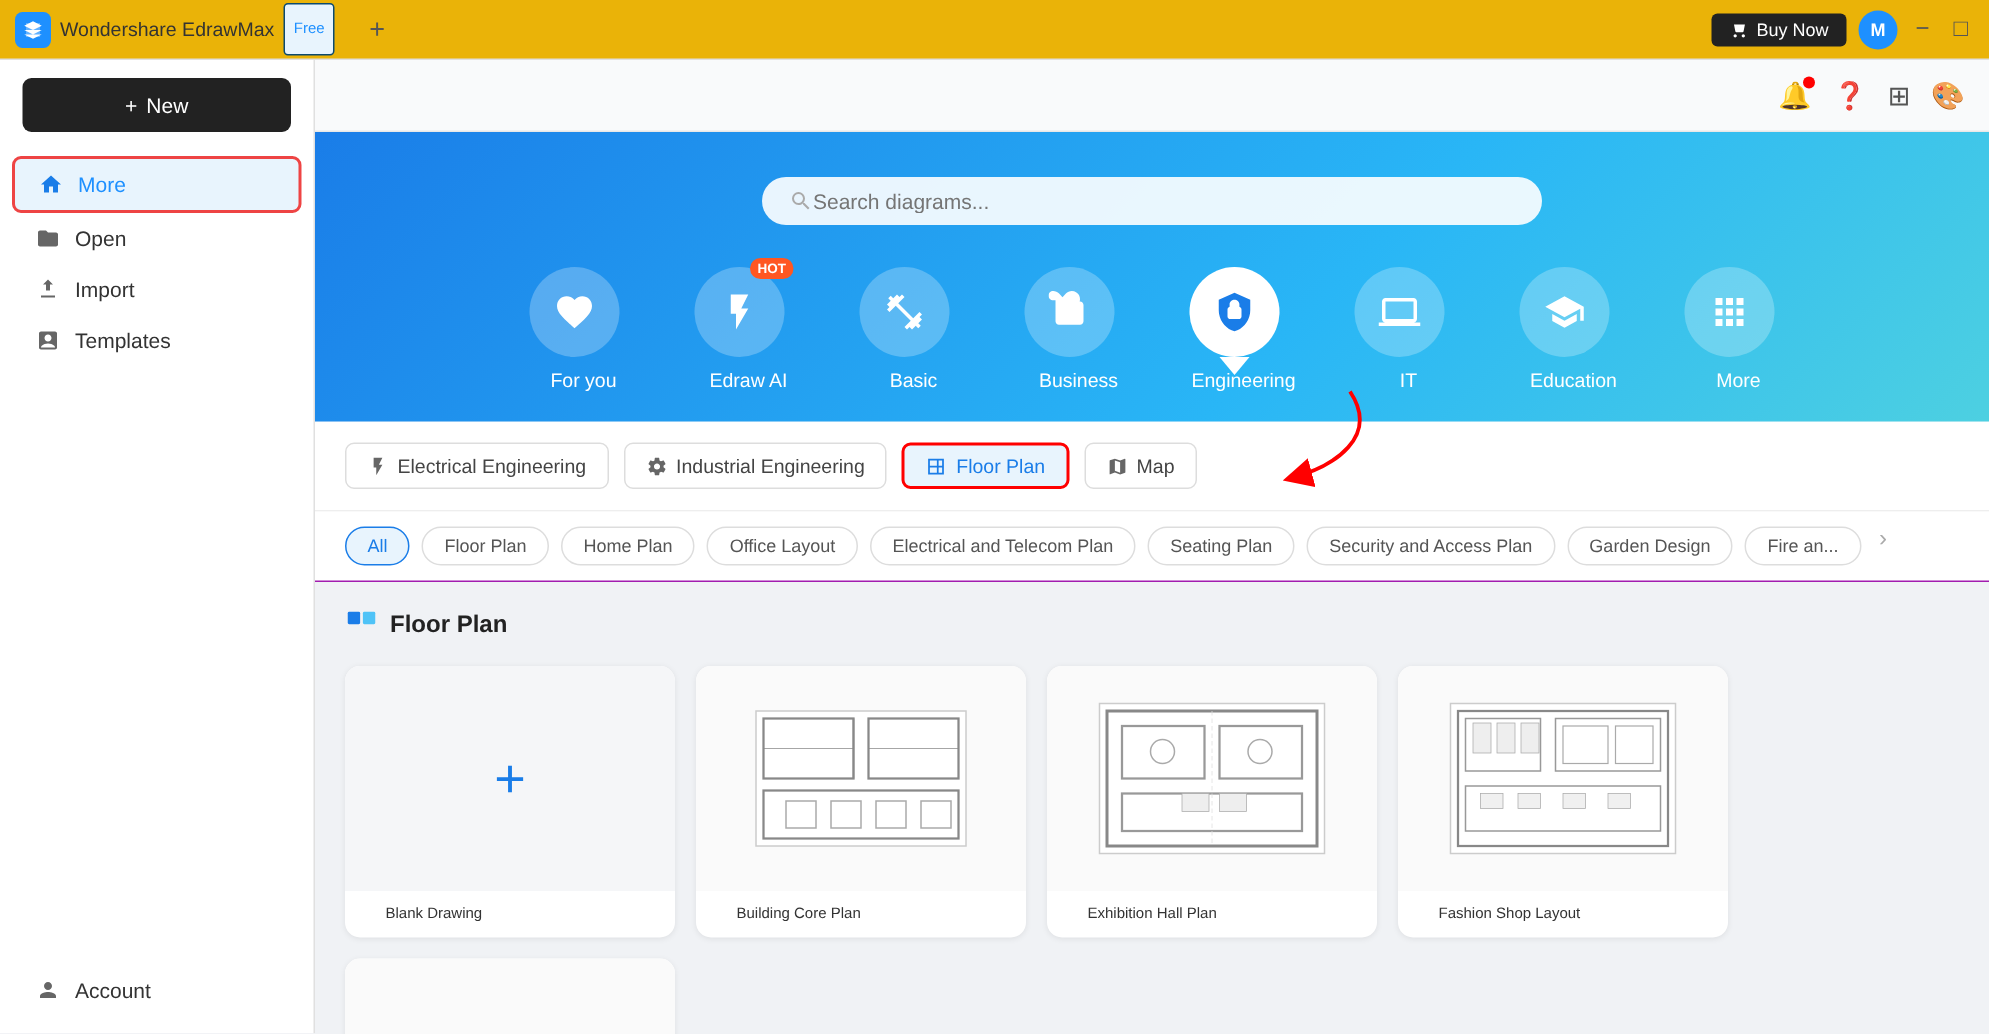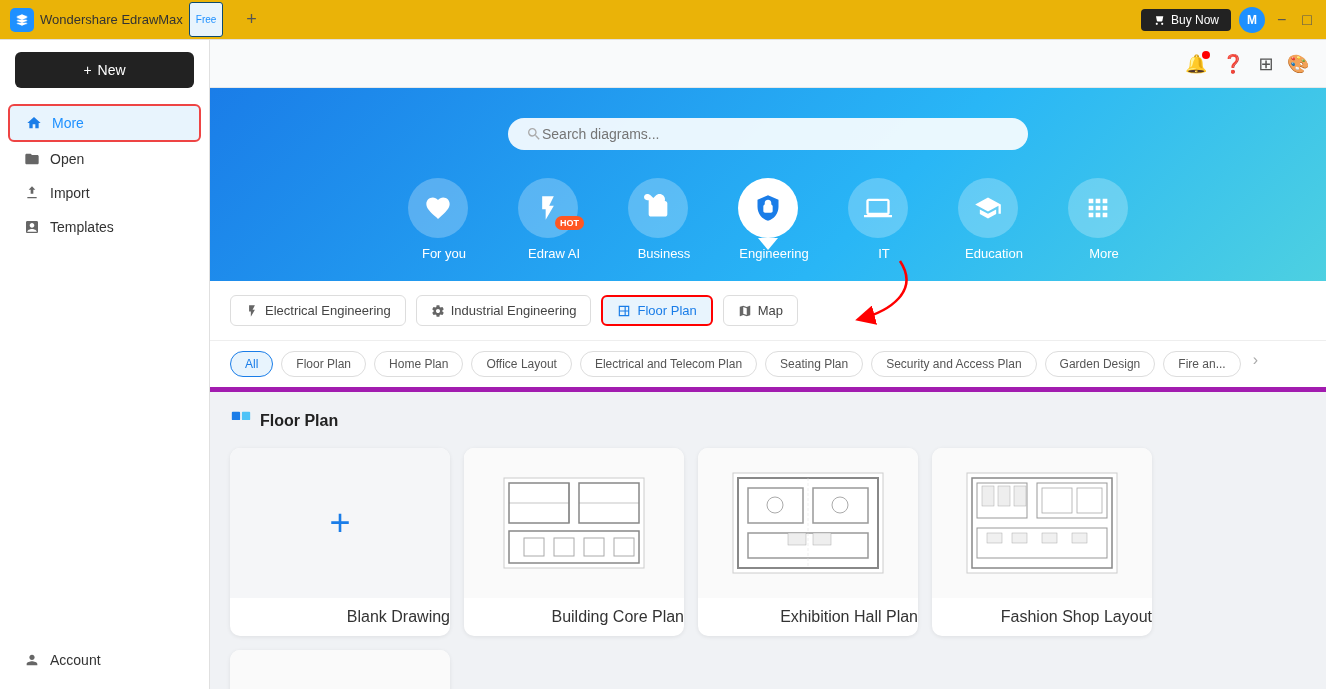--- a/index.html
+++ b/index.html
@@ -45,45 +45,45 @@
     .hero-search { display: flex; align-items: center; background: rgba(255,255,255,0.9); border-radius: 20px; padding: 8px 18px; width: 520px; margin: 0 auto 28px; }
     .hero-search input { border: none; background: transparent; font-size: 14px; color: #666; outline: none; flex: 1; }
     .hero-search svg { color: #aaa; width: 16px; height: 16px; }
     .category-icons { display: flex; gap: 0; justify-content: center; align-items: flex-end; }
     .cat-item { display: flex; flex-direction: column; align-items: center; gap: 8px; width: 110px; cursor: pointer; padding: 0 0 20px; }
     .cat-circle { width: 60px; height: 60px; background: rgba(255,255,255,0.25); border-radius: 50%; display: flex; align-items: center; justify-content: center; position: relative; }
     .cat-circle.selected { background: white; }
     .cat-circle svg { width: 28px; height: 28px; fill: white; }
     .cat-circle.selected svg { fill: #1a7de8; }
     .cat-label { color: white; font-size: 13px; font-weight: 500; margin-left: 12px; }
-    .hot-badge { position: absolute; top: -6px; right: -6px; background: #ff5722; color: white; font-size: 9px; font-weight: bold; padding: 2px 5px; border-radius: 8px; margin-top: 44px; }
+    .hot-badge { position: absolute; top: -6px; right: -6px; background: #ff5722; color: white; font-size: 9px; font-weight: bold; padding: 2px 5px; border-radius: 8px; }
     .arrow-indicator { position: absolute; bottom: -12px; left: 50%; transform: translateX(-50%); width: 0; height: 0; border-left: 10px solid transparent; border-right: 10px solid transparent; border-top: 12px solid white; }
 
     
     .sub-nav { background: #fff; padding: 14px 20px; display: flex; gap: 10px; flex-shrink: 0; border-bottom: 1px solid #eee; }
     .sub-nav-item { display: flex; align-items: center; gap: 6px; padding: 6px 14px; border: 1px solid #ddd; border-radius: 6px; font-size: 13px; color: #444; cursor: pointer; }
     .sub-nav-item svg { width: 14px; height: 14px; }
 
     
-    .filter-bar { background: #fff; padding: 10px 20px; display: flex; gap: 8px; align-items: flex-start; flex-shrink: 0; border-bottom: 5px solid #a21caf; overflow-x: auto; }
+    .filter-bar { background: #fff; padding: 10px 20px; display: flex; gap: 8px; align-items: flex-start; flex-shrink: 0; border-bottom: 1px solid #a21caf; overflow-x: auto; }
     .chip { padding: 5px 14px; border: 1px solid #ddd; border-radius: 14px; font-size: 12px; color: #555; cursor: pointer; white-space: nowrap; }
     .chip.active { background: #e8f4fd; color: #1a7de8; border-color: #1a7de8; }
 
     
     .section { padding: 18px 20px; flex: 1; background: #f0f2f5; }
     .section-title { display: flex; align-items: center; gap: 8px; font-size: 16px; font-weight: 600; color: #222; margin-bottom: 16px; }
     .section-title-icon { width: 22px; height: 22px; }
 
     
     .templates-grid { display: flex; gap: 14px; flex-wrap: wrap; }
     .template-card { background: #fff; border-radius: 10px; overflow: hidden; width: 220px; cursor: pointer; box-shadow: 0 1px 4px rgba(0,0,0,0.08); }
     .template-thumb { height: 150px; display: flex; align-items: center; justify-content: center; background: #fafafa; position: relative; }
     .template-thumb.blank { background: #f5f6f8; }
     .plus-icon { font-size: 36px; color: #1a7de8; font-weight: 300; }
-    .template-name { padding: 10px 0; font-size: 16px; color: #333; text-align: right; }
+    .template-name { padding: 10px 27px; font-size: 10px; color: #333; }
 
     
     .fp-thumb { width: 160px; height: 110px; }
 
     
     .sub-nav-item.floor-plan-active { border: 2px solid red; background: #e8f4fd; color: #1a7de8; }
   </style>
 </head>
 <body>
 
@@ -185,20 +185,28 @@
         <div class="cat-item">
           <div class="cat-circle" style="position:relative;">
             <span class="hot-badge">HOT</span>
             <svg viewBox="0 0 24 24">
                 <path d="M7 2v11h3v9l7-12h-4l4-8z"></path>
               </svg>
           </div>
           <span class="cat-label">Edraw AI</span>
         </div>
 
+        <div class="cat-item">
+          <div class="cat-circle">
+            <svg viewBox="0 0 24 24">
+                <path d="M20.57 14.86L22 13.43 20.57 12 17 15.57 8.43 7 12 3.43 10.57 2 9.14 3.43 7.71 2 5.57 4.14 4.14 2.71 2.71 4.14l1.43 1.43L2 7.71l1.43 1.43L2 10.57 3.43 12 7 8.43 15.57 17 12 20.57 13.43 22l1.43-1.43L16.29 22l2.14-2.14 1.43 1.43 1.43-1.43-1.43-1.43L22 16.29z"></path>
+              </svg>
+          </div>
+          <span class="cat-label">Basic</span>
+        </div>
 
         <div class="cat-item">
           <div class="cat-circle">
             <svg viewBox="0 0 24 24">
                 <path d="M20 6h-2.18c.07-.44.18-.88.18-1.34 0-2.58-2.09-4.66-4.67-4.66-1.29 0-2.51.52-3.38 1.44L8 3.5 6.05 1.44C5.18.52 3.96 0 2.67 0 1.2 0 0 1.2 0 2.67 0 4.14 1.2 5.34 2.67 5.34H4v12c0 1.1.9 2 2 2h12c1.1 0 2-.9 2-2V8c0-1.1-.9-2-2-2z"></path>
               </svg>
           </div>
           <span class="cat-label">Business</span>
         </div>
 

